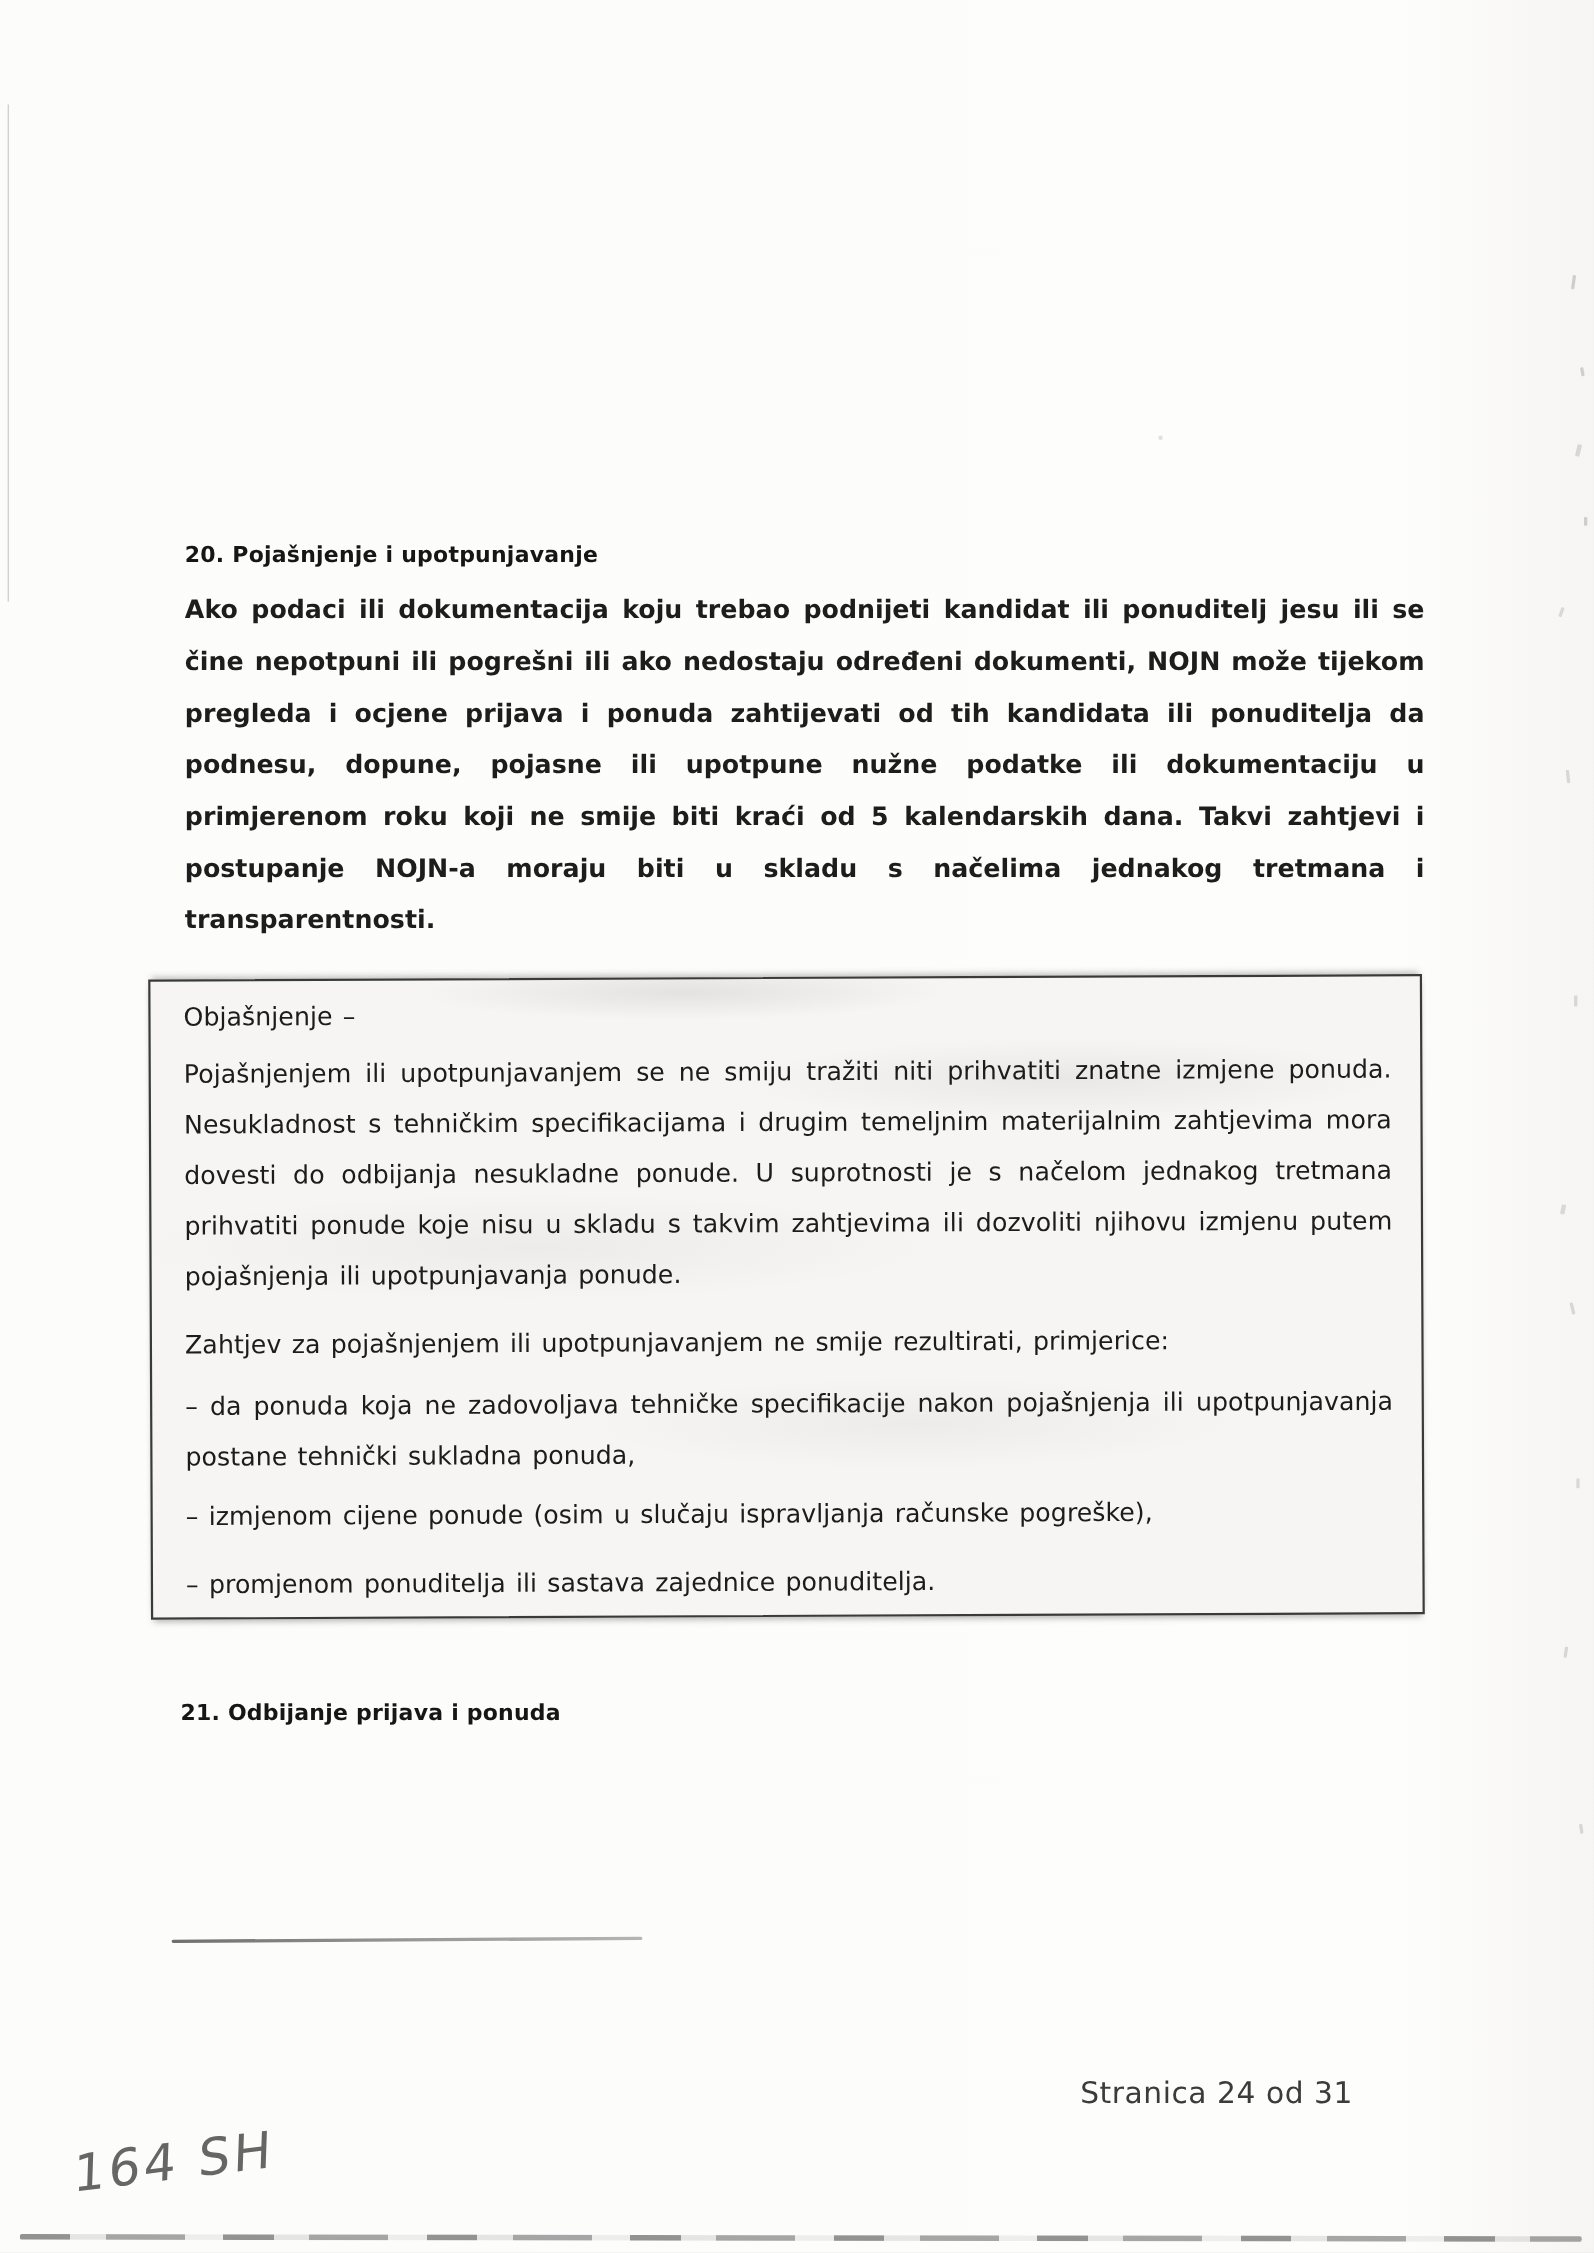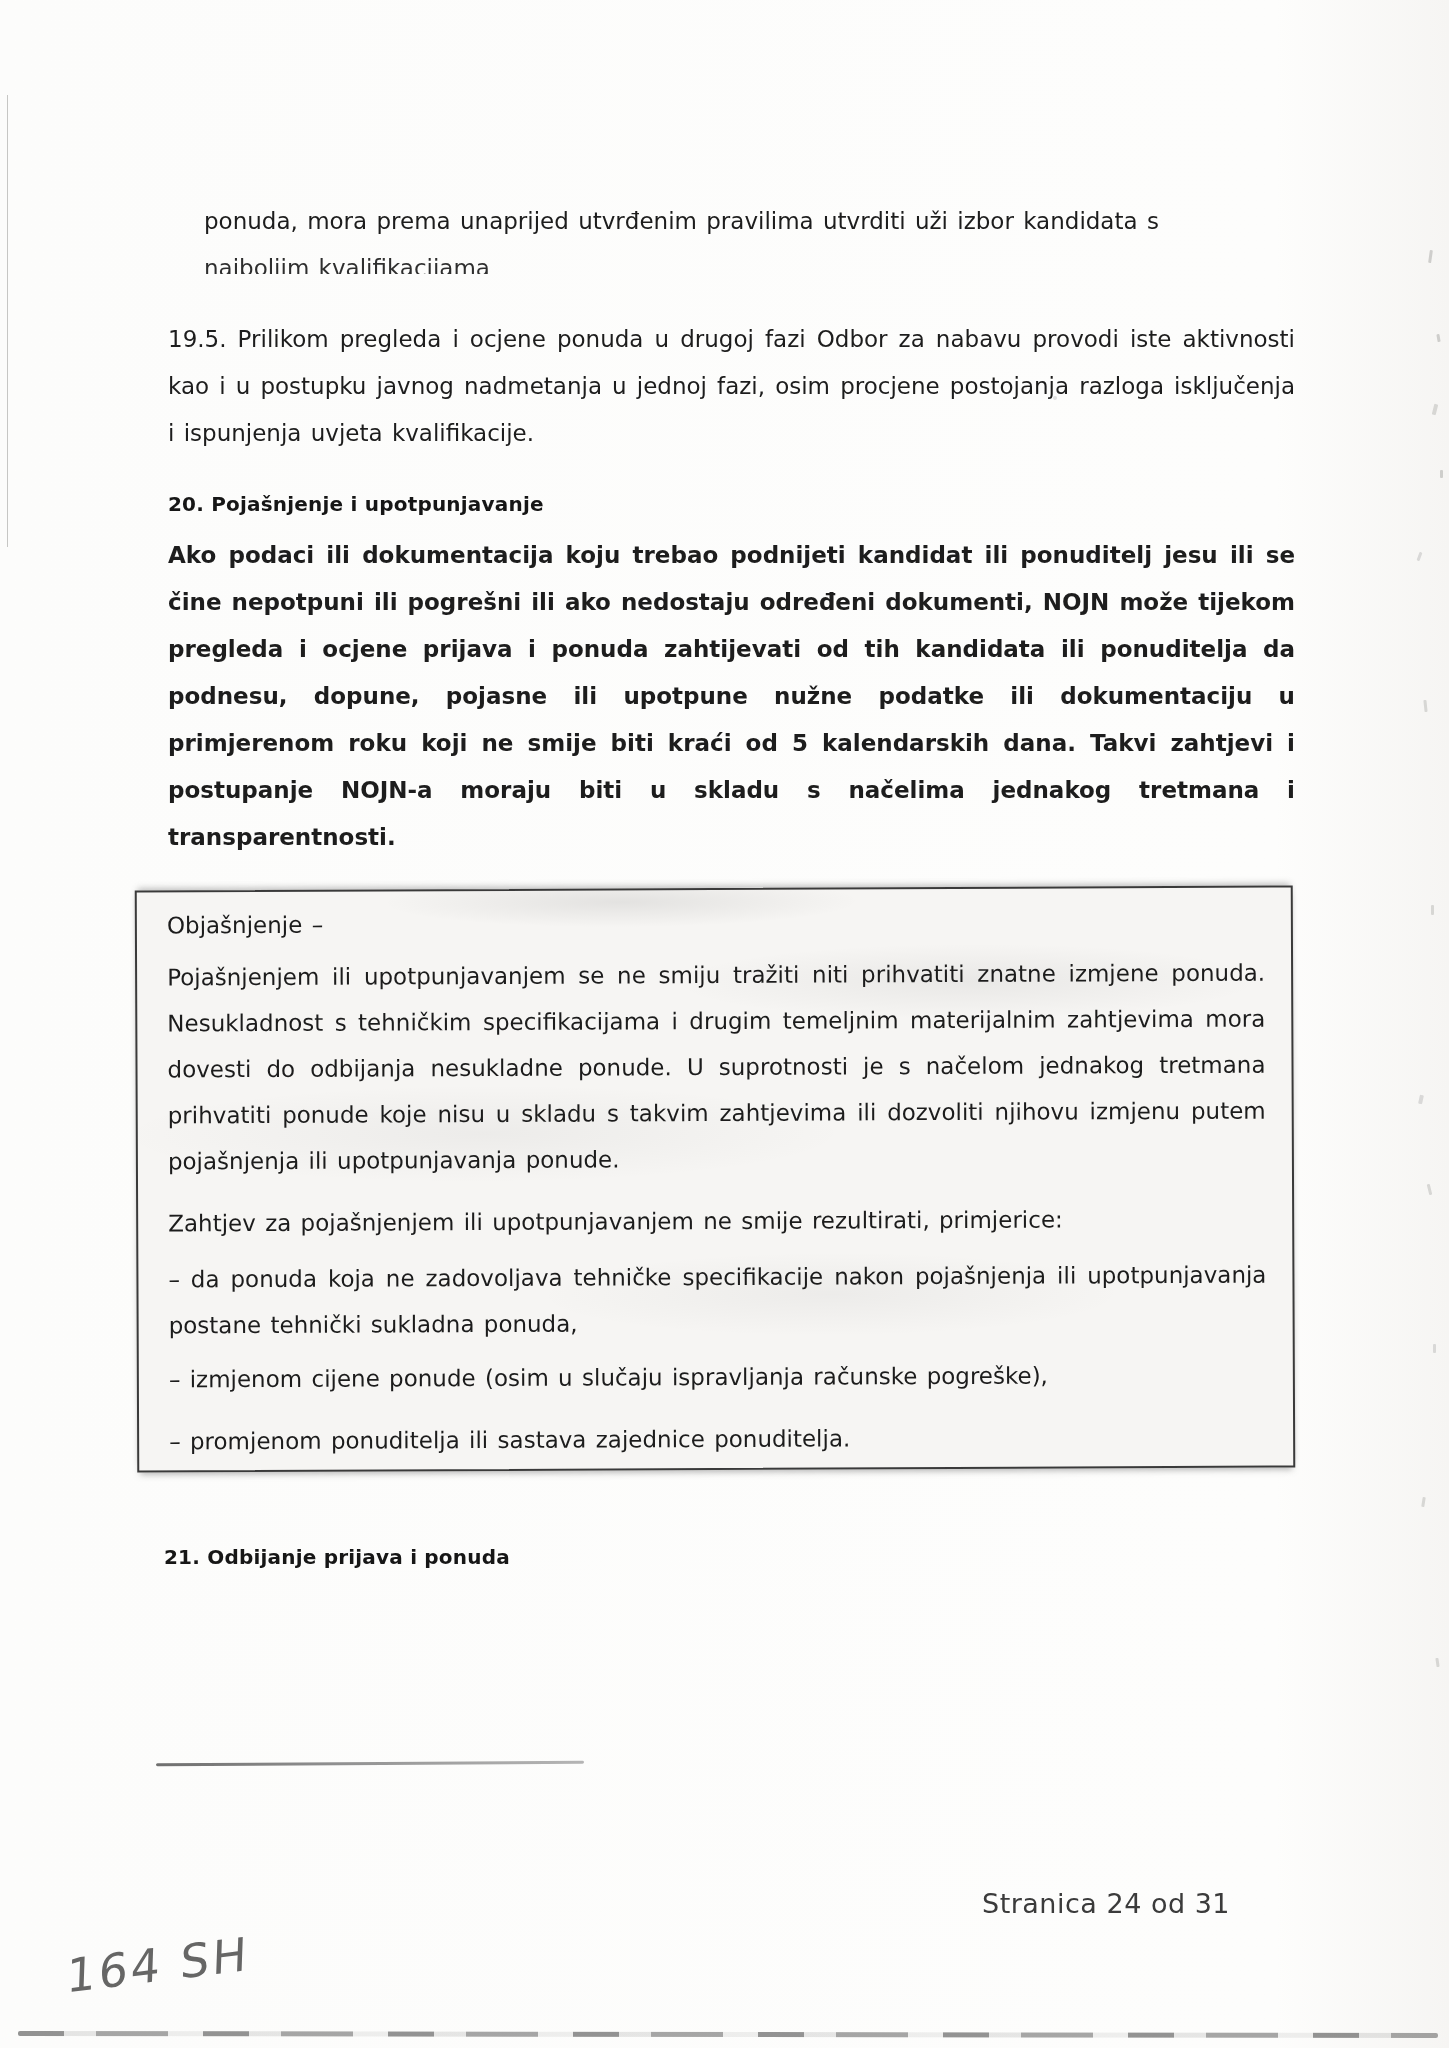--- a/index.html
+++ b/index.html
@@ -139,26 +139,21 @@
   .s12 { left: 1436px; top: 1658px; width: 3px; height: 9px;  transform: rotate(-8deg); opacity:.3; }
   .s13 { left: 1053px; top: 396px;  width: 4px; height: 4px;  opacity:.25; border-radius: 50%; }
 </style>
 </head>
 <body>
 
 <div class="page">
 
   <div class="artifact left-edge-line"></div>
 
-  <p class="para intro">
-    <span class="line">ponuda, mora prema unaprijed utvrđenim pravilima utvrditi uži izbor kandidata s</span>
-    <span class="line clip-line">najboljim kvalifikacijama</span>
-  </p>
 
-  <p class="para p195">19.5. Prilikom pregleda i ocjene ponuda u drugoj fazi Odbor za nabavu provodi iste aktivnosti kao i u postupku javnog nadmetanja u jednoj fazi, osim procjene postojanja razloga isključenja i ispunjenja uvjeta kvalifikacije.</p>
 
   <h2 class="heading h20">20. Pojašnjenje i upotpunjavanje</h2>
 
   <p class="para p20">Ako podaci ili dokumentacija koju trebao podnijeti kandidat ili ponuditelj jesu ili se čine nepotpuni ili pogrešni ili ako nedostaju određeni dokumenti, NOJN može tijekom pregleda i ocjene prijava i ponuda zahtijevati od tih kandidata ili ponuditelja da podnesu, dopune, pojasne ili upotpune nužne podatke ili dokumentaciju u primjerenom roku koji ne smije biti kraći od 5 kalendarskih dana. Takvi zahtjevi i postupanje NOJN-a moraju biti u skladu s načelima jednakog tretmana i transparentnosti.</p>
 
   <div class="explanation-box">
     <p class="bpara box-title">Objašnjenje –</p>
     <p class="bpara bp1">Pojašnjenjem ili upotpunjavanjem se ne smiju tražiti niti prihvatiti znatne izmjene ponuda. Nesukladnost s tehničkim specifikacijama i drugim temeljnim materijalnim zahtjevima mora dovesti do odbijanja nesukladne ponude. U suprotnosti je s načelom jednakog tretmana prihvatiti ponude koje nisu u skladu s takvim zahtjevima ili dozvoliti njihovu izmjenu putem pojašnjenja ili upotpunjavanja ponude.</p>
     <p class="bpara bp2">Zahtjev za pojašnjenjem ili upotpunjavanjem ne smije rezultirati, primjerice:</p>
     <p class="bpara bullet1">– da ponuda koja ne zadovoljava tehničke specifikacije nakon pojašnjenja ili upotpunjavanja postane tehnički sukladna ponuda,</p>

